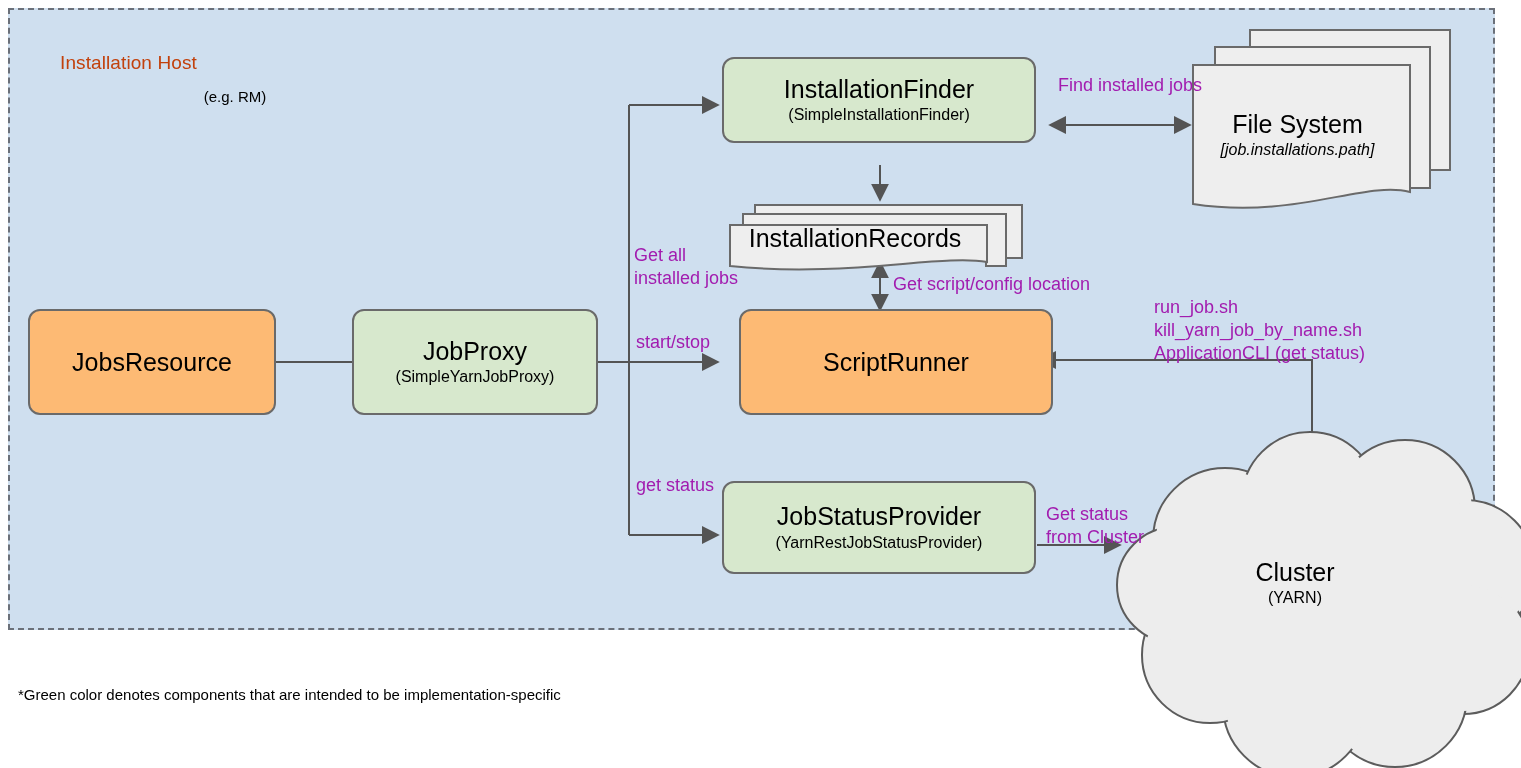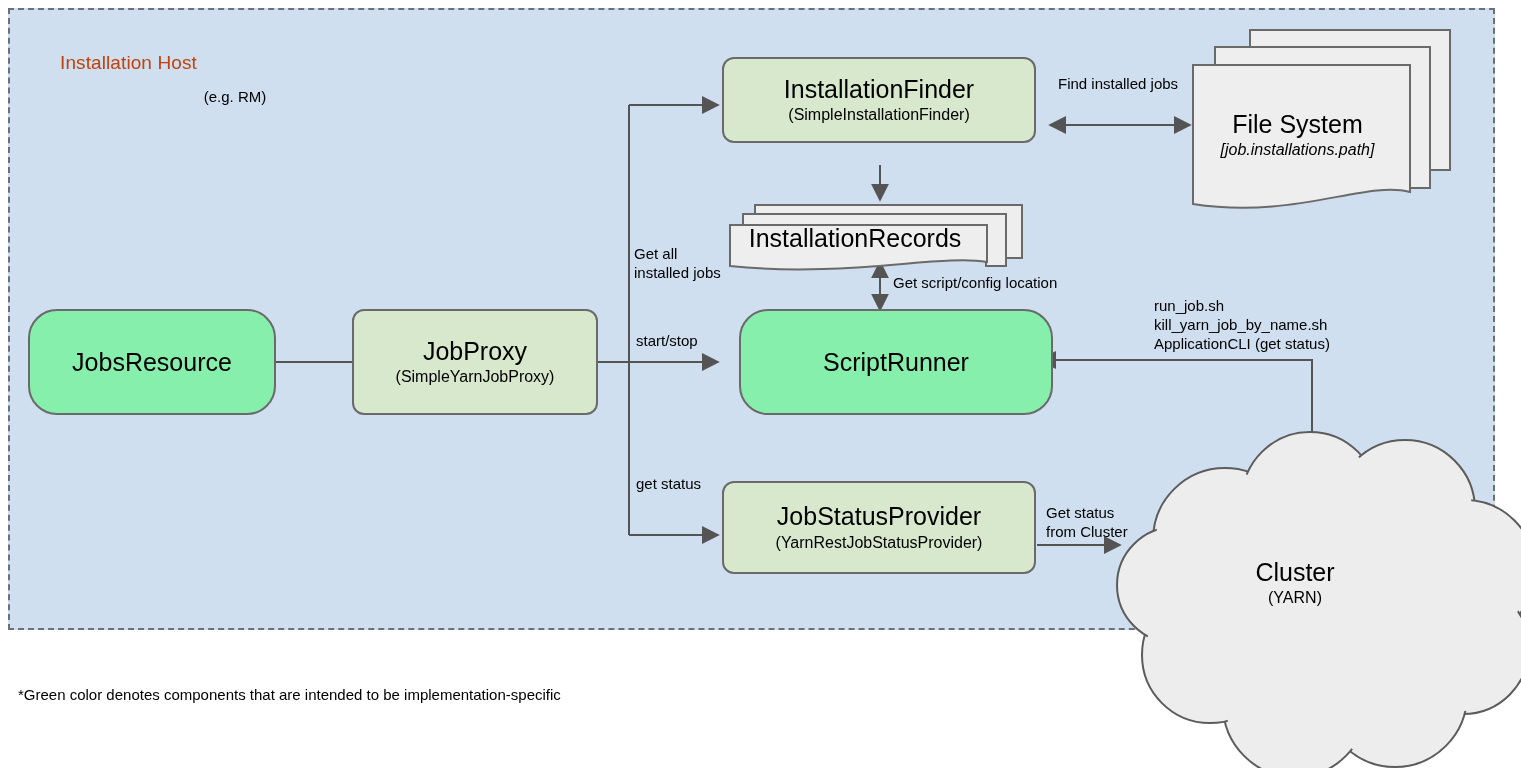--- a/index.html
+++ b/index.html
@@ -52,36 +52,36 @@
     position: absolute;
     box-sizing: border-box;
     border: 2px solid #6a6a6a;
     border-radius: 12px;
     display: flex;
     flex-direction: column;
     align-items: center;
     justify-content: center;
     text-align: center;
   }
-  .node.grey { background: #86efac; border-radius: 29px; }
+  .node.grey { background: #fdba74; }
   .node.green { background: #d7e8cd; }
   .node .title {
     font-size: 25px;
     color: #000;
     line-height: 1.05;
   }
   .node .sub {
     font-size: 16px;
     color: #000;
     margin-top: 4px;
   }
   .label {
     position: absolute;
-    font-size: 15px;
-    color: #000000;
+    font-size: 18px;
+    color: #a21caf;
     line-height: 1.28;
     white-space: pre-line;
   }
   .footnote {
     position: absolute;
     left: 18px;
     top: 686px;
     font-size: 15px;
     color: #000;
   }

